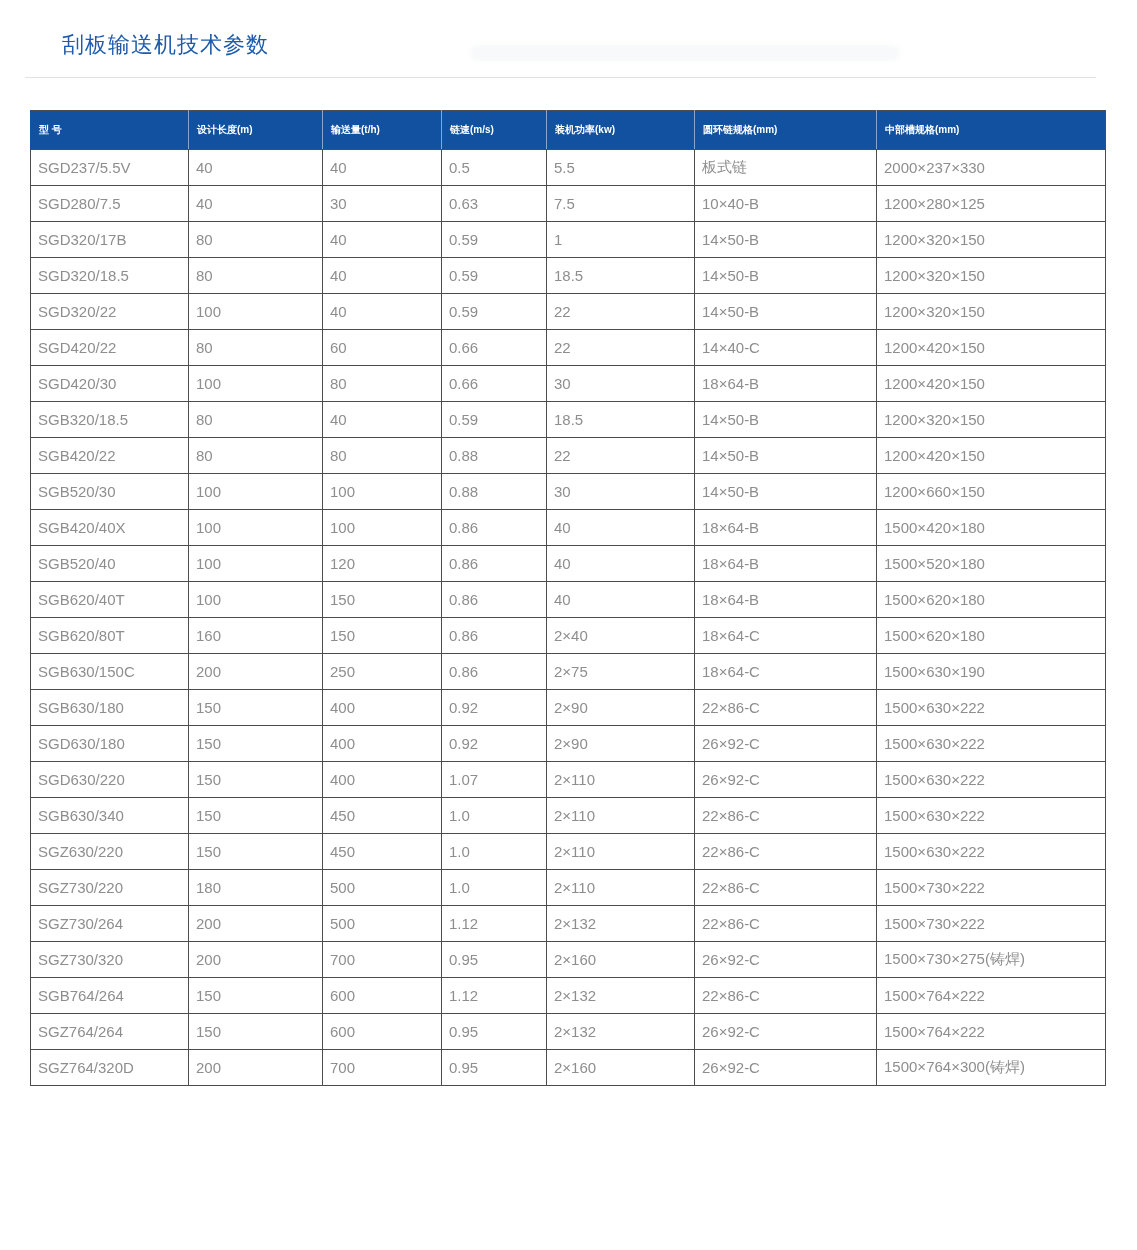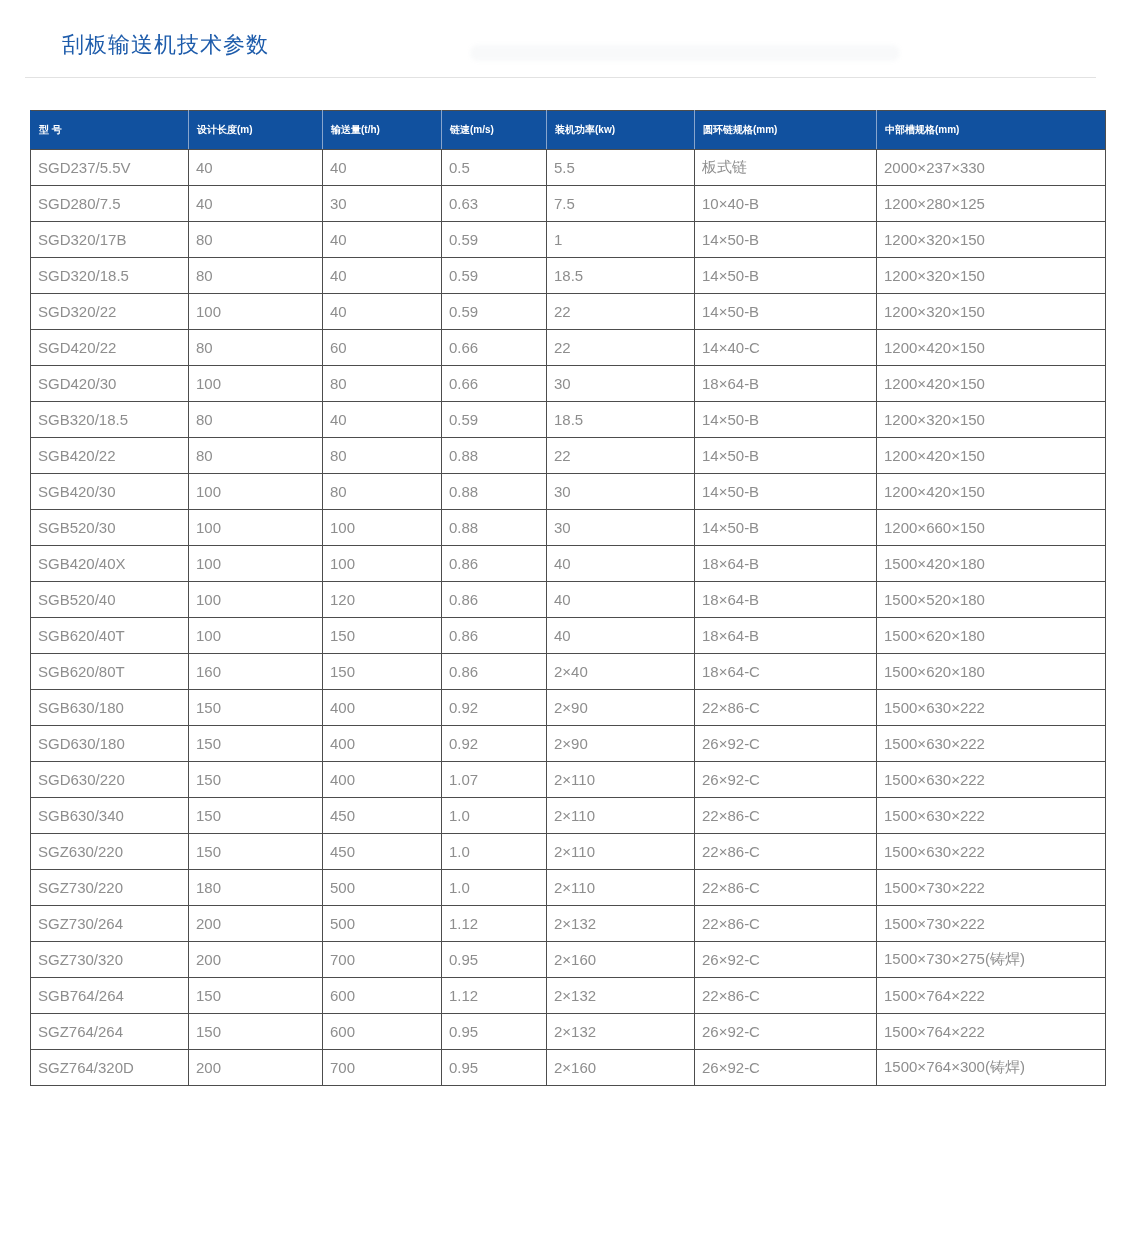--- a/index.html
+++ b/index.html
@@ -192,29 +192,20 @@
         <tr>
           <td>SGB420/22</td>
           <td>80</td>
           <td>80</td>
           <td>0.88</td>
           <td>22</td>
           <td>14×50-B</td>
           <td>1200×420×150</td>
         </tr>
         <tr>
-          <td>SGB420/30</td>
-          <td>100</td>
-          <td>80</td>
-          <td>0.88</td>
-          <td>30</td>
-          <td>14×50-B</td>
-          <td>1200×420×150</td>
-        </tr>
-        <tr>
           <td>SGB520/30</td>
           <td>100</td>
           <td>100</td>
           <td>0.88</td>
           <td>30</td>
           <td>14×50-B</td>
           <td>1200×660×150</td>
         </tr>
         <tr>
           <td>SGB420/40X</td>
@@ -244,20 +235,29 @@
           <td>1500×620×180</td>
         </tr>
         <tr>
           <td>SGB620/80T</td>
           <td>160</td>
           <td>150</td>
           <td>0.86</td>
           <td>2×40</td>
           <td>18×64-C</td>
           <td>1500×620×180</td>
+        </tr>
+        <tr>
+          <td>SGB630/150C</td>
+          <td>200</td>
+          <td>250</td>
+          <td>0.86</td>
+          <td>2×75</td>
+          <td>18×64-C</td>
+          <td>1500×630×190</td>
         </tr>
         <tr>
           <td>SGB630/180</td>
           <td>150</td>
           <td>400</td>
           <td>0.92</td>
           <td>2×90</td>
           <td>22×86-C</td>
           <td>1500×630×222</td>
         </tr>

